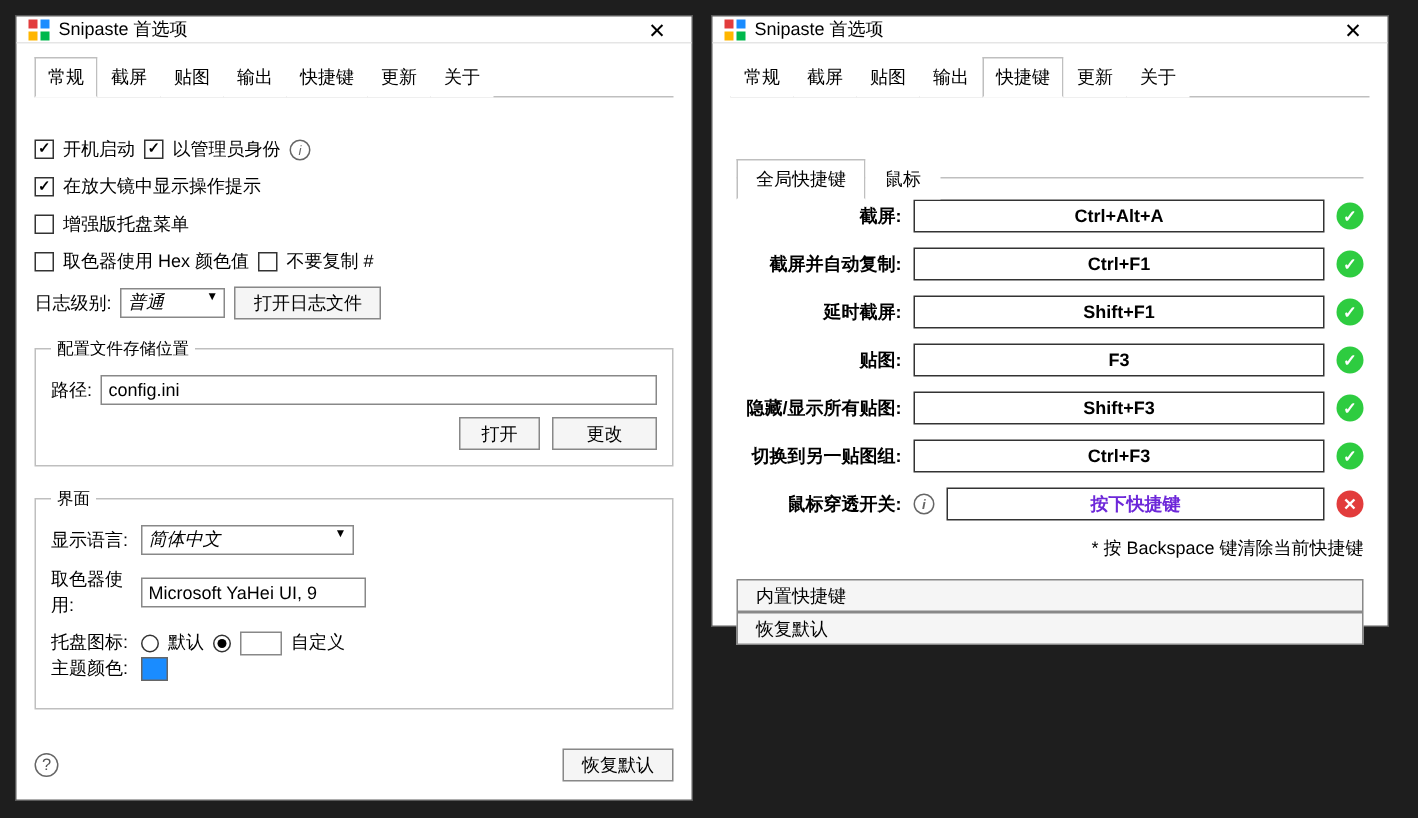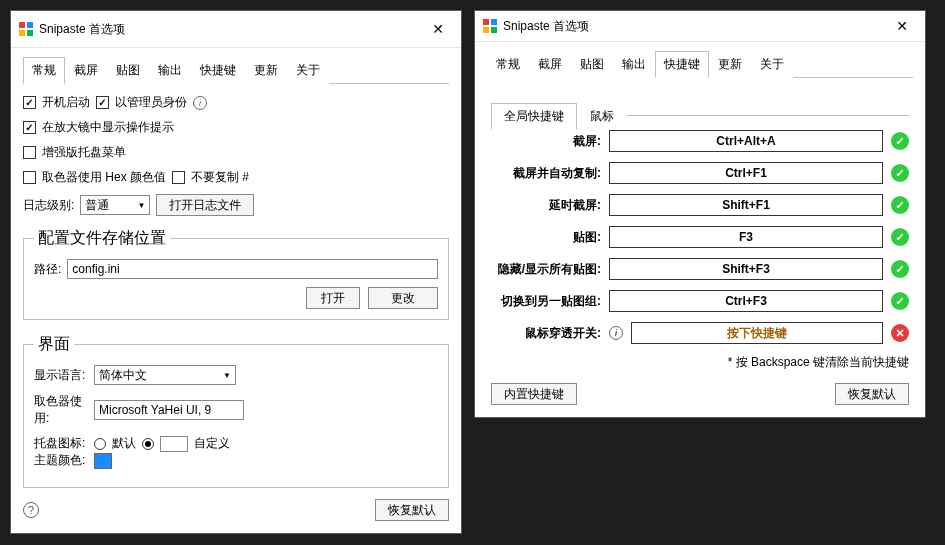--- a/index.html
+++ b/index.html
@@ -15,21 +15,21 @@
   }
   .window {
     background: #fff;
     border: 1px solid #5a5a5a;
     display: flex;
     flex-direction: column;
   }
   .win-left { width: 452px; height: 524px; }
   .win-right { width: 452px; height: 408px; }
   .titlebar {
-    height: 37px;
+    height: 18px;
     display: flex;
     align-items: center;
     padding: 0 8px;
     border-bottom: 1px solid #e5e5e5;
   }
   .titlebar .logo {
     width: 14px; height: 14px;
     display: inline-block;
     margin-right: 6px;
     position: relative;
@@ -50,21 +50,21 @@
   .titlebar .title { flex: 1; font-size: 12px; }
   .titlebar .close {
     width: 30px; height: 24px;
     display: flex; align-items: center; justify-content: center;
     font-size: 14px; cursor: default;
   }
   .body { padding: 8px 12px 12px; flex:1; display:flex; flex-direction:column; }
   .tabs {
     display: flex;
     border-bottom: 1px solid #bfbfbf;
-    margin-bottom: 10px;
+    margin-bottom: 26px;
   }
   .tab {
     padding: 4px 8px 4px;
     font-size: 12px;
     border: 1px solid transparent;
     border-bottom: none;
     position: relative;
     top: 1px;
     background:#fff;
   }
@@ -92,32 +92,32 @@
   }
   .checkbox.checked::after { content: "✓"; color:#000; font-weight:bold; }
   .info-icon {
     width: 14px; height: 14px; border: 1px solid #666; border-radius: 50%;
     display: inline-flex; align-items: center; justify-content: center;
     font-size: 9px; color:#666;
   }
   .info-icon::after { content:"i"; font-style: italic; }
   .label { font-size: 12px; }
   .select {
-    border: 1px solid #888; height: 20px; display:flex; align-items:center;
-    padding: 0 4px; gap:4px; background:#fff;
+    border: 1px solid #888; height: 20px; display:flex; align-items:flex-start;
+    padding: 0 4px; gap:4px; background:#fff;font-style:italic;
   }
   .select .arrow { margin-left:auto; font-size:8px; }
   .button {
     border: 1px solid #888; background:#f5f5f5; height:22px;
     padding: 0 12px; display:inline-flex; align-items:center; font-size:12px;
   }
   fieldset {
     border: 1px solid #bfbfbf; margin: 4px 0 10px; padding: 10px 10px 10px;
   }
-  legend { font-size:16px; padding: 0 4px; }
+  legend { font-size:11px; padding: 0 4px; }
   .text-input {
     border: 1px solid #888; height: 20px; padding: 0 4px; flex:1;
     display:flex; align-items:center; background:#fff; font-size:12px;
   }
   .color-swatch {
     width: 18px; height: 16px; border:1px solid #666; background:#1a8cff;
   }
   .radio {
     width:12px; height:12px; border:1px solid #333; border-radius:50%;
     display:inline-flex; align-items:center; justify-content:center;
@@ -128,33 +128,33 @@
     width:16px; height:16px; border:1px solid #666; border-radius:50%;
     display:flex; align-items:center; justify-content:center; font-size:11px; color:#555;
   }
   .help-icon::after { content:"?"; }
   .footer-row { margin-top:auto; display:flex; align-items:center; }
   .footer-row .button { margin-left:auto; }
   
   .hk-row { display:flex; align-items:center; margin-bottom:10px; gap:8px;font-weight:bold; }
   .hk-label { width:110px; text-align:right; }
   .hk-input { flex:1; border:1px solid #333; height:22px; display:flex; align-items:center; justify-content:center; background:#fff; font-size:12px; }
-  .hk-input.placeholder { color:#a16207; }
+  .hk-input.placeholder { color:#6d28d9; }
   .status-ok {
     width:18px; height:18px; border-radius:50%; background:#2ecc40;
     display:flex; align-items:center; justify-content:center; color:#fff; font-size:11px; font-weight:bold;
   }
   .status-ok::after { content:"✓"; }
   .status-bad {
     width:18px; height:18px; border-radius:50%; background:#e23c3c;
     display:flex; align-items:center; justify-content:center; color:#fff; font-size:11px; font-weight:bold;
   }
   .status-bad::after { content:"✕"; }
   .note { text-align:right; font-size:12px; margin: 0 0 12px; }
-  .bottom-buttons { display:flex; }
+  .bottom-buttons { display:flex;flex-direction:column; }
   .bottom-buttons .spacer { flex:1; }
   .inner-pad { padding: 0 4px; }
 </style>
 </head>
 <body>
 
 <div class="window win-left">
   <div class="titlebar">
     <span class="logo">
       <span class="logo-bottom1"></span>

